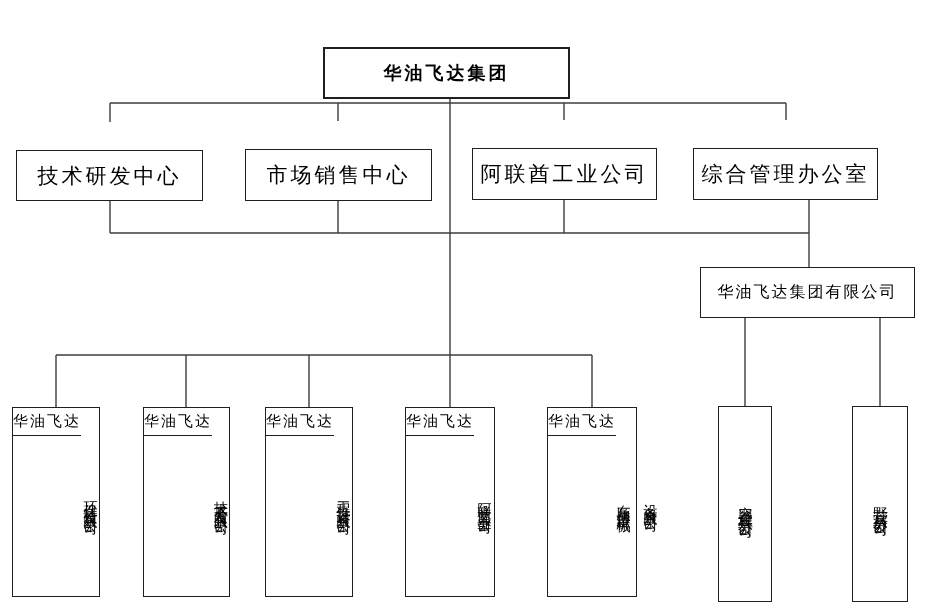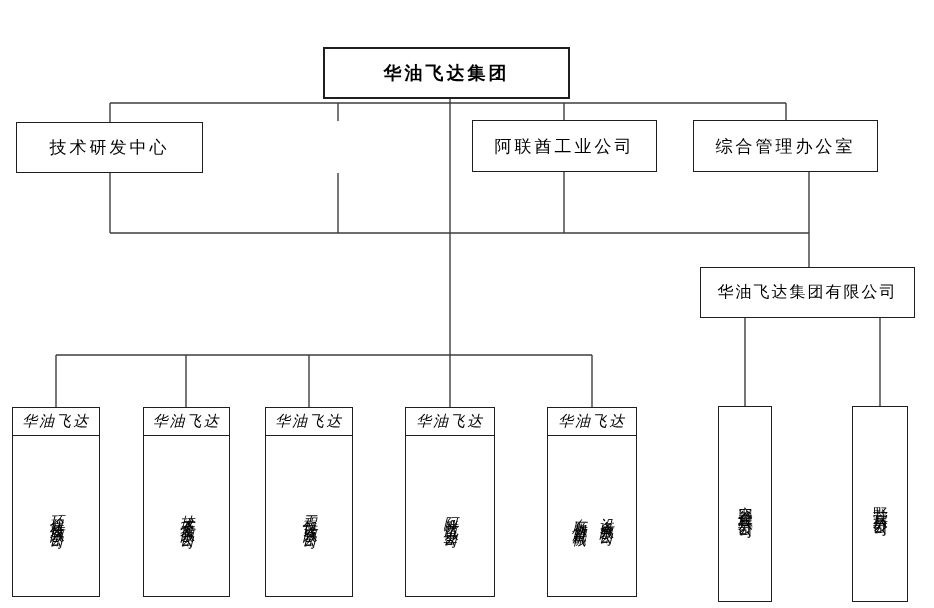--- a/index.html
+++ b/index.html
@@ -39,32 +39,32 @@
     z-index: 1;
   }
   .box.root {
     border-width: 2px;
     font-weight: bold;
     font-size: 18px;
     letter-spacing: 3px;
     margin-top: 21px;
   }
   .box.center-node {
-    font-size: 17px;
+    font-size: 21px;
     letter-spacing: 3px;
+    margin-top: 28px;
   }
   .box.group-company {
     font-size: 16px;
     letter-spacing: 2px;
   }
   .box.subsidiary {
-    flex-direction: column;
+    flex-direction: row;
     align-items: stretch;
     justify-content: flex-start;
-    font-style: italic;
   }
   .sub-header {
     height: 27px;
     border-bottom: 1px solid #1f1f1f;
     display: flex;
     align-items: center;
     justify-content: center;
     font-size: 15px;
     letter-spacing: 2px;
     flex: 0 0 auto;
@@ -126,20 +126,23 @@
     <line x1="880" y1="318" x2="880" y2="406"></line>
   </svg>
 
   <div class="box root" style="left:323px;top:26px;width:247px;height:52px;">
     <span>华油飞达集团</span>
   </div>
 
   <div class="box center-node" style="left:16px;top:122px;width:187px;height:51px;">
     <span>技术研发中心</span>
   </div>
+  <div class="box center-node" style="left:245px;top:121px;width:187px;height:52px;">
+    <span>市场销售中心</span>
+  </div>
   <div class="box center-node" style="left:472px;top:120px;width:185px;height:52px;">
     <span>阿联酋工业公司</span>
   </div>
   <div class="box center-node" style="left:693px;top:120px;width:185px;height:52px;">
     <span>综合管理办公室</span>
   </div>
 
   <div class="box group-company" style="left:700px;top:267px;width:215px;height:51px;">
     <span>华油飞达集团有限公司</span>
   </div>

